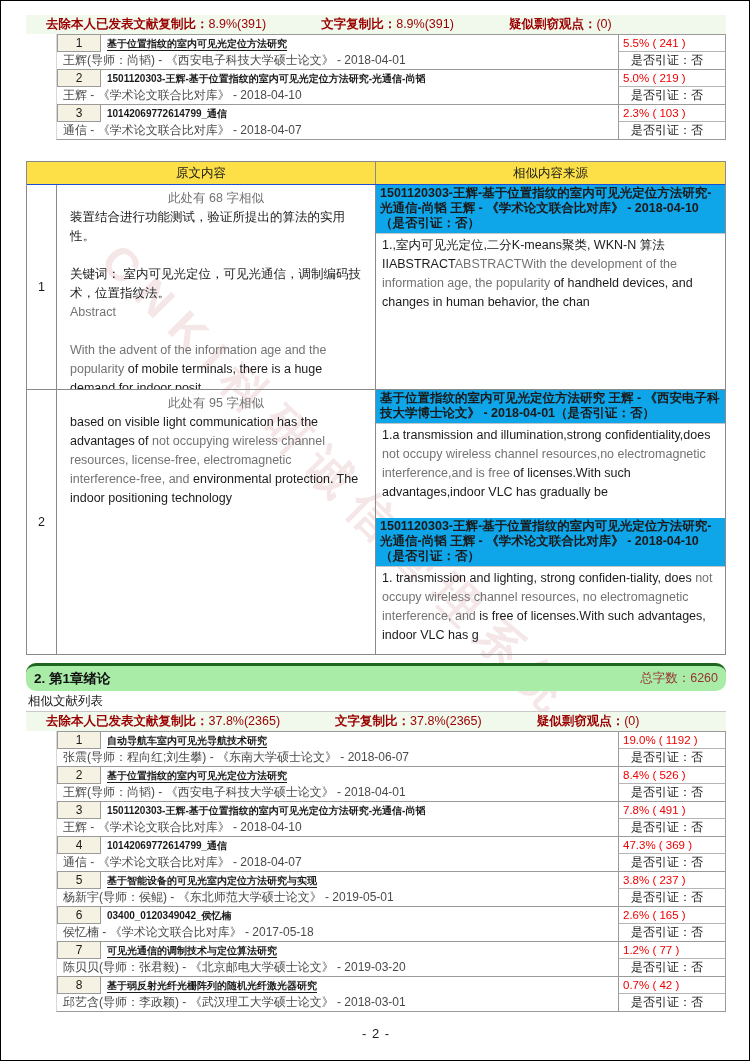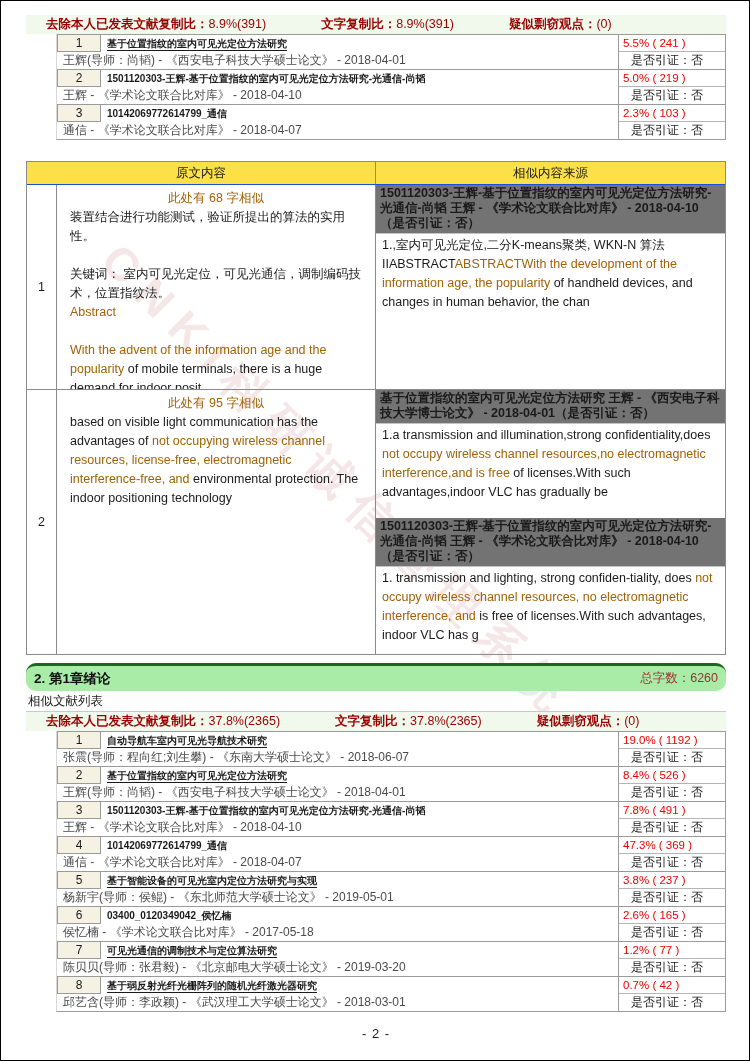--- a/index.html
+++ b/index.html
@@ -1,19 +1,19 @@
 <!DOCTYPE html>
 <html><head>
 <meta charset="utf-8">
 <style>
   html,body{margin:0;padding:0;background:#fff;}
   body{font-family:"Liberation Sans","DejaVu Sans",sans-serif;color:#1a1a1a;}
   .page{position:relative;width:750px;height:1061px;box-sizing:border-box;border:1px solid #000;background:#fff;overflow:hidden;}
   .inner{position:absolute;left:25px;top:14px;width:700px;}
-  .red{color:#a16207;}
+  .red{color:#737373;}
 
   
   .stats-bar{background:#f1f8ec;height:19px;display:flex;align-items:center;gap:55px;padding:0 20px;box-sizing:border-box;font-size:12.5px;white-space:nowrap;overflow:hidden;}
   .stat-label{color:#990000;font-weight:bold;}
   .stat-value{color:#990000;}
 
   
   .doc-list{margin-left:30px;border-bottom:1px solid #9a9a9a;border-left:1px solid #d8d8d8;}
   .doc{border-top:1px solid #9a9a9a;}
   .doc-row1{display:flex;height:17px;}
@@ -35,21 +35,21 @@
   .cmp-row + .cmp-row{border-top:1px solid #8a8a8a;}
   .cmp-row.r1{height:204px;}
   .cmp-row.r2{height:264px;}
   .cmp-no{width:30px;box-sizing:border-box;border-right:1px solid #8a8a8a;display:flex;align-items:center;justify-content:center;font-size:12.5px;}
   .cmp-left{width:319px;box-sizing:border-box;border-right:1px solid #8a8a8a;padding:4px 13px;font-size:12.5px;line-height:19px;overflow:hidden;}
   .cmp-left p{margin:0;}
   .cmp-left p.center{text-align:center;}
   .cmp-left p.gap{margin-top:19px;}
   .cmp-right{flex:1;min-width:0;overflow:hidden;}
   .src + .src{margin-top:12px;}
-  .src-header{background:#737373;border-bottom:1px solid #c4c4c4;padding:1px 4px 2px;font-size:12.5px;line-height:15px;font-weight:bold;}
+  .src-header{background:#0ea5e9;border-bottom:1px solid #c4c4c4;padding:1px 4px 2px;font-size:12.5px;line-height:15px;font-weight:bold;}
   .src-body{padding:2px 6px 4px;font-size:12.5px;line-height:19px;}
 
   
   .section-bar{margin-top:8px;height:28px;box-sizing:border-box;background:#a8eca8;border-top:3px solid #1e651e;display:flex;align-items:center;justify-content:space-between;padding:0 8px;border-radius:10px;}
   .section-title{font-weight:bold;font-size:13.5px;color:#111;}
   .section-total{font-size:12.5px;color:#993333;}
   .sublist-label{height:20px;display:flex;align-items:center;font-size:12.5px;padding-left:2px;border-bottom:1px solid #c9c9c9;}
 
   .footer{text-align:center;margin-top:14px;font-size:13px;letter-spacing:1px;}
 

